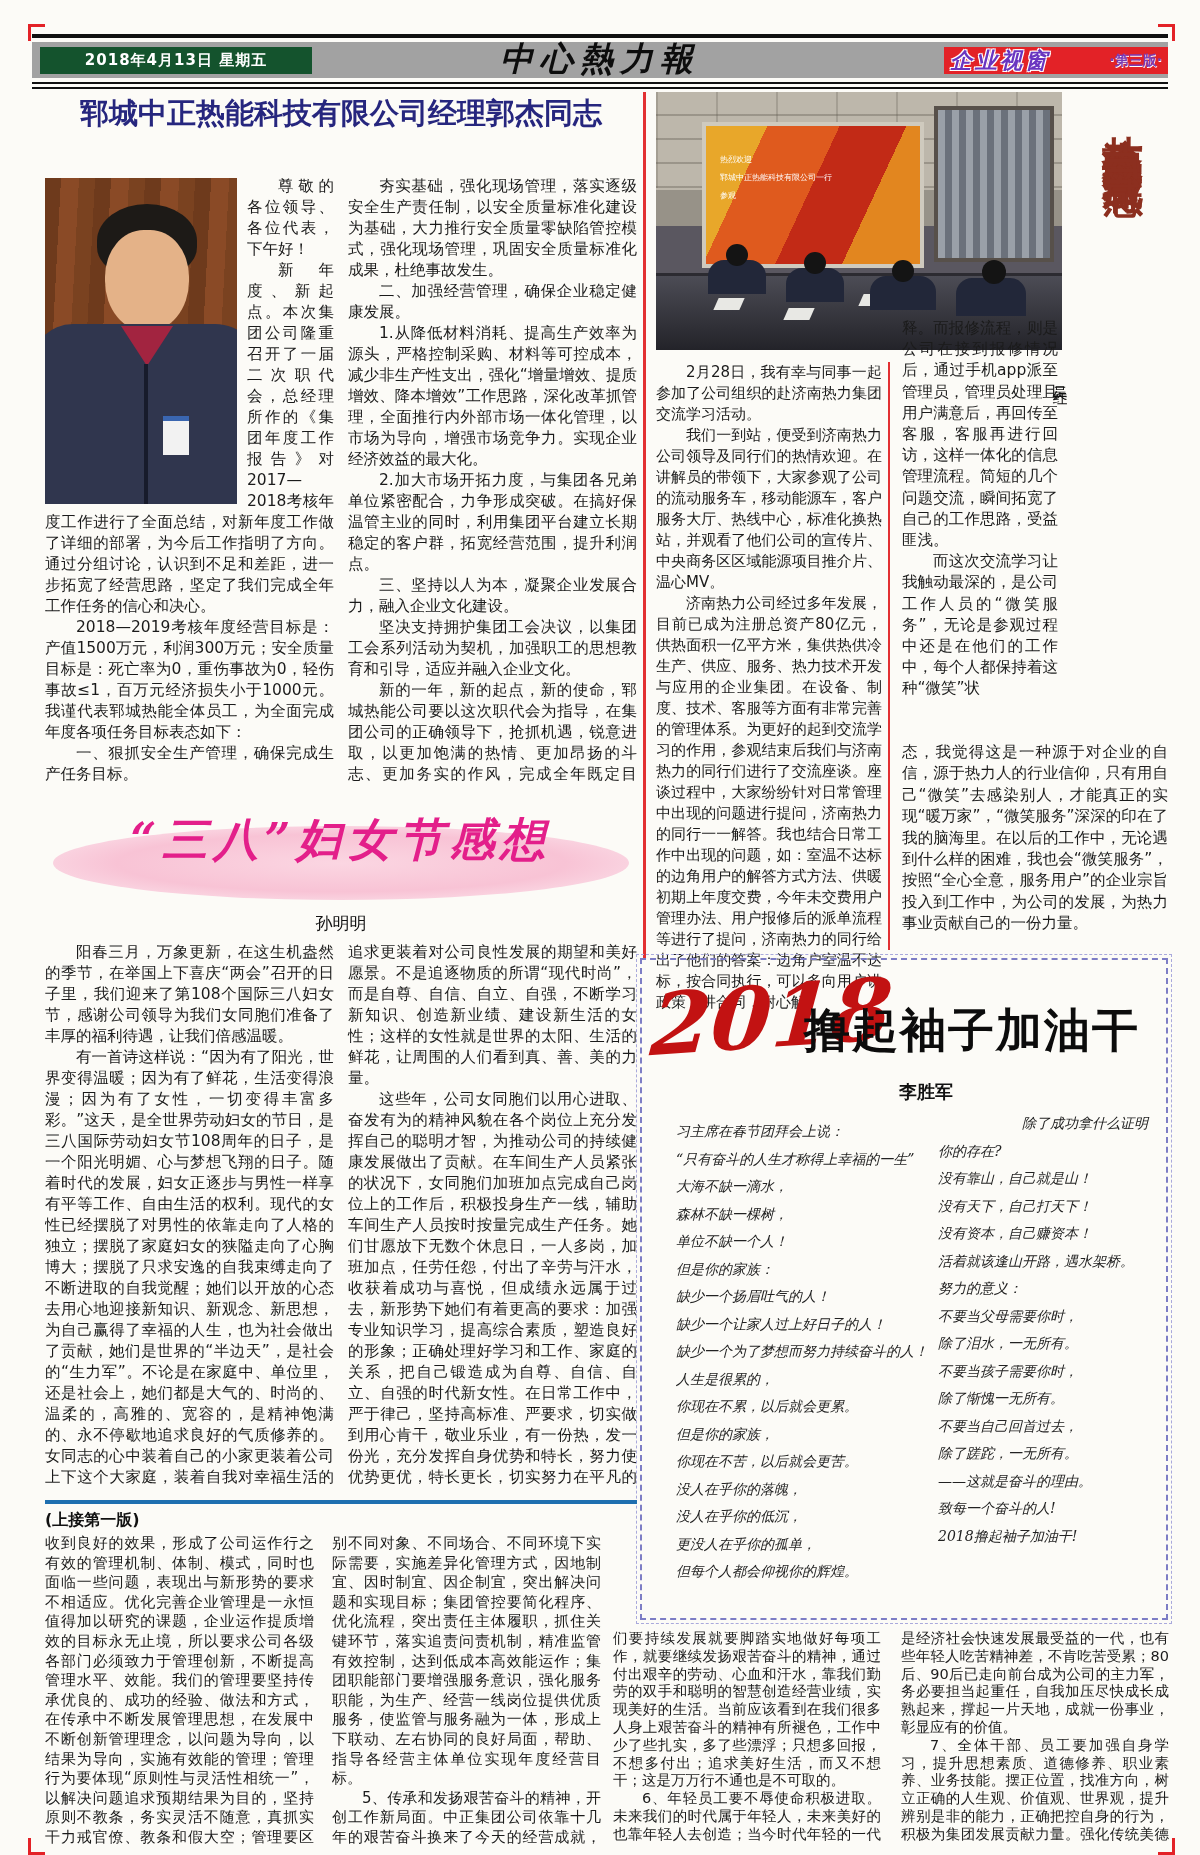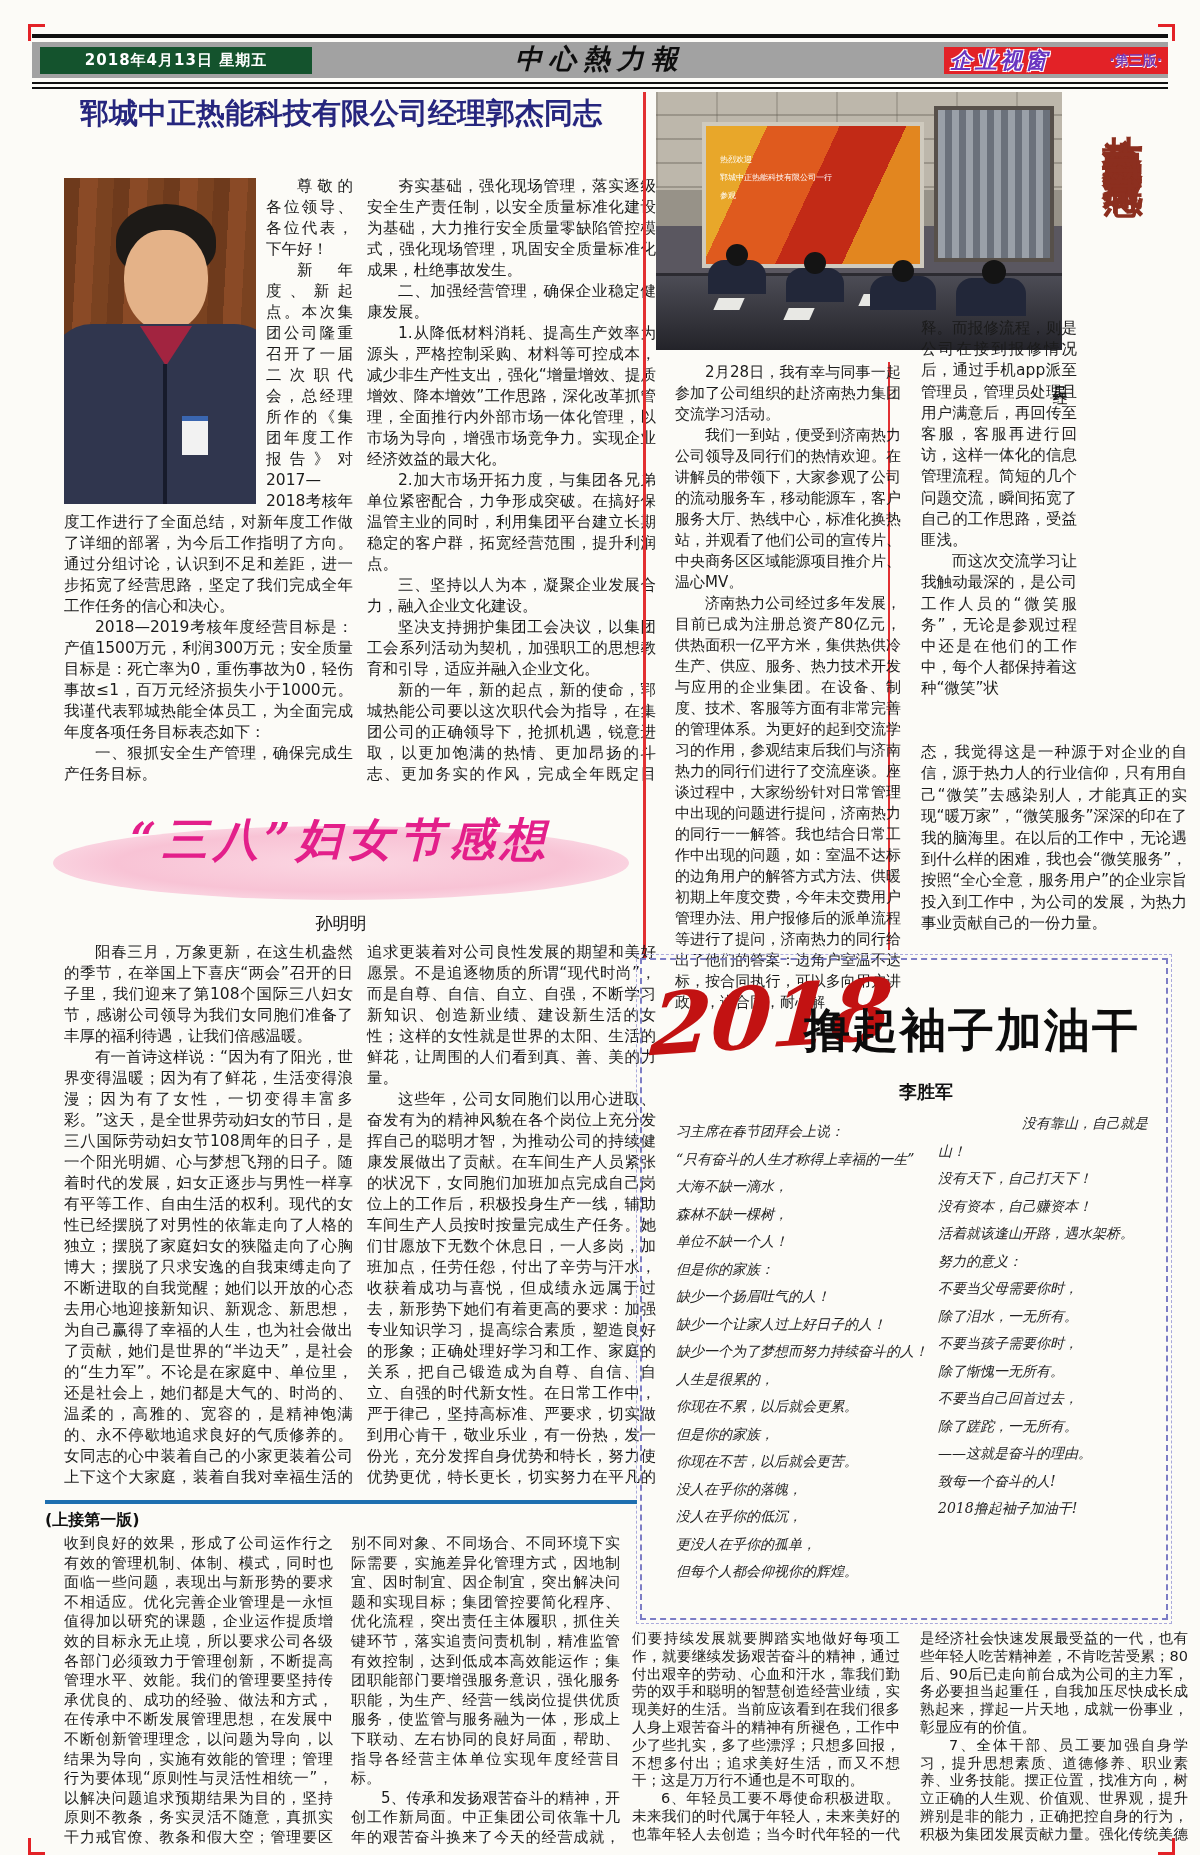--- a/index.html
+++ b/index.html
@@ -11,33 +11,33 @@
   .cmark.tl{left:28px;top:24px;border-left:3px solid #e32227;border-top:3px solid #e32227;}
   .cmark.tr{left:1158px;top:24px;border-right:3px solid #e32227;border-top:3px solid #e32227;}
   .cmark.bl{left:28px;top:1838px;border-left:3px solid #e32227;border-bottom:3px solid #e32227;}
   .cmark.br{left:1158px;top:1838px;border-right:3px solid #e32227;border-bottom:3px solid #e32227;}
   
   .topline{left:32px;top:34px;width:1136px;height:4px;background:#101010;}
   .graybar{left:32px;top:42px;width:1136px;height:36px;background:#a2a2a2;}
   .datebox{left:40px;top:47px;width:272px;height:27px;background:#14532d;color:#fff;
            font-size:15px;font-weight:bold;text-align:center;line-height:27px;letter-spacing:1px;}
   .masthead{left:430px;top:41px;width:340px;height:36px;text-align:center;font-family:"DejaVu Serif",serif;
-            font-style:italic;font-weight:bold;font-size:27px;line-height:36px;letter-spacing:7px;color:#0d0d0d;}
+            font-style:italic;font-weight:bold;font-size:33px;line-height:36px;letter-spacing:7px;color:#0d0d0d;}
   .sectionbox{left:944px;top:47px;width:224px;height:27px;background:#e32227;display:flex;align-items:center;
               justify-content:space-between;padding:0 6px;box-sizing:border-box;}
   .sectionname{font-size:22px;font-weight:900;color:#6a35c0;letter-spacing:3px;
                text-shadow:1px 1px 0 #fff,-1px -1px 0 #fff,1px -1px 0 #fff,-1px 1px 0 #fff;font-style:italic;}
   .editionname{font-size:14px;font-weight:bold;color:#7a3bb5;
                text-shadow:0.5px 0.5px 0 #fff;}
   .ruledouble{left:32px;top:82px;width:1136px;height:3px;border-top:2px solid #101010;border-bottom:2px solid #101010;}
   
   .headline{left:45px;top:94px;width:592px;text-align:center;color:#26267e;font-weight:800;
             font-size:29px;line-height:38px;font-family:"Liberation Sans",sans-serif;}
   
-  .bodytxt{text-align:justify;color:#1b1b1b;margin-left:19px;}
+  .bodytxt{text-align:justify;color:#1b1b1b;}
   .bodytxt p{margin:0;text-indent:2em;}
   .bodytxt p.noind{text-indent:0;}
   .cols2{column-count:2;column-gap:14px;column-fill:auto;overflow:hidden;}
   .speechbody{left:45px;top:176px;width:592px;height:628px;font-size:15.5px;line-height:21px;}
   
   .portrait{float:left;width:192px;height:326px;margin:2px 10px 6px 0;position:relative;overflow:hidden;
             background:repeating-linear-gradient(93deg,#6e3a1c 0 16px,#8a4a26 16px 34px,#7a4220 34px 50px);}
   .p-hair{position:absolute;left:52px;top:26px;width:100px;height:74px;background:#1d1a17;border-radius:50% 50% 42% 42%;}
   .p-face{position:absolute;left:60px;top:52px;width:84px;height:102px;background:#e4b288;border-radius:46% 46% 50% 50%;}
   .p-body{position:absolute;left:-14px;top:146px;width:230px;height:180px;background:#30364e;border-radius:42px 46px 0 0;}
@@ -214,20 +214,21 @@
         <div>人生是很累的，</div>
         <div>你现在不累，以后就会更累。</div>
         <div>但是你的家族，</div>
         <div>你现在不苦，以后就会更苦。</div>
         <div>没人在乎你的落魄，</div>
         <div>没人在乎你的低沉，</div>
         <div>更没人在乎你的孤单，</div>
         <div>但每个人都会仰视你的辉煌。</div>
       </div>
     <div class="pcol right">
+        <div>除了成功拿什么证明你的存在?</div>
         <div>没有靠山，自己就是山！</div>
         <div>没有天下，自己打天下！</div>
         <div>没有资本，自己赚资本！</div>
         <div>活着就该逢山开路，遇水架桥。</div>
         <div>努力的意义：</div>
         <div>不要当父母需要你时，</div>
         <div>除了泪水，一无所有。</div>
         <div>不要当孩子需要你时，</div>
         <div>除了惭愧一无所有。</div>
         <div>不要当自己回首过去，</div>

